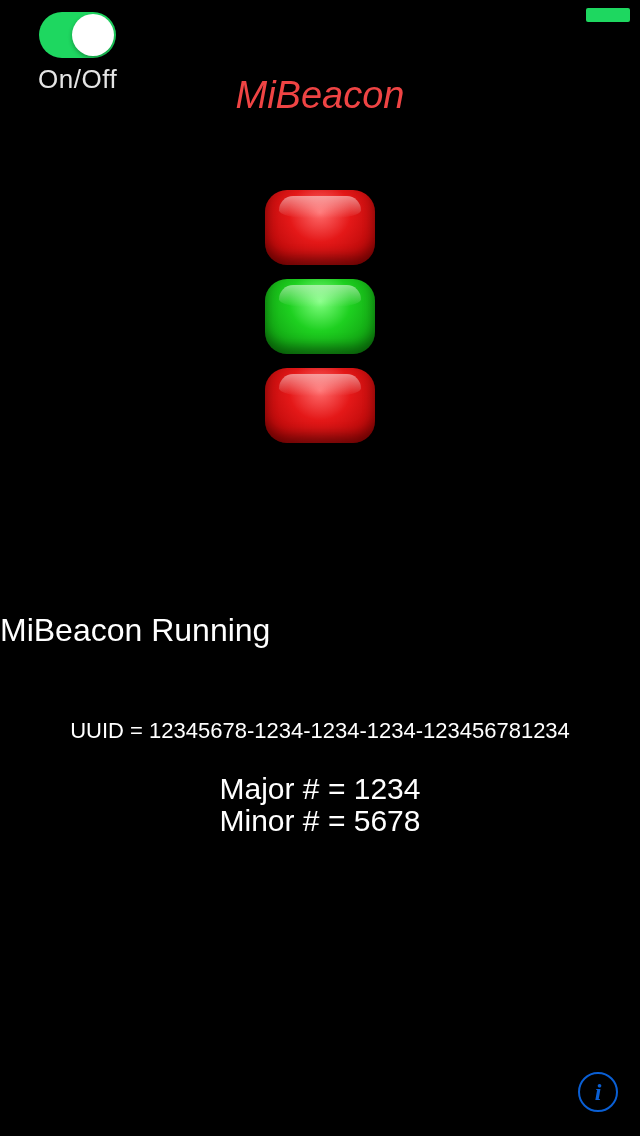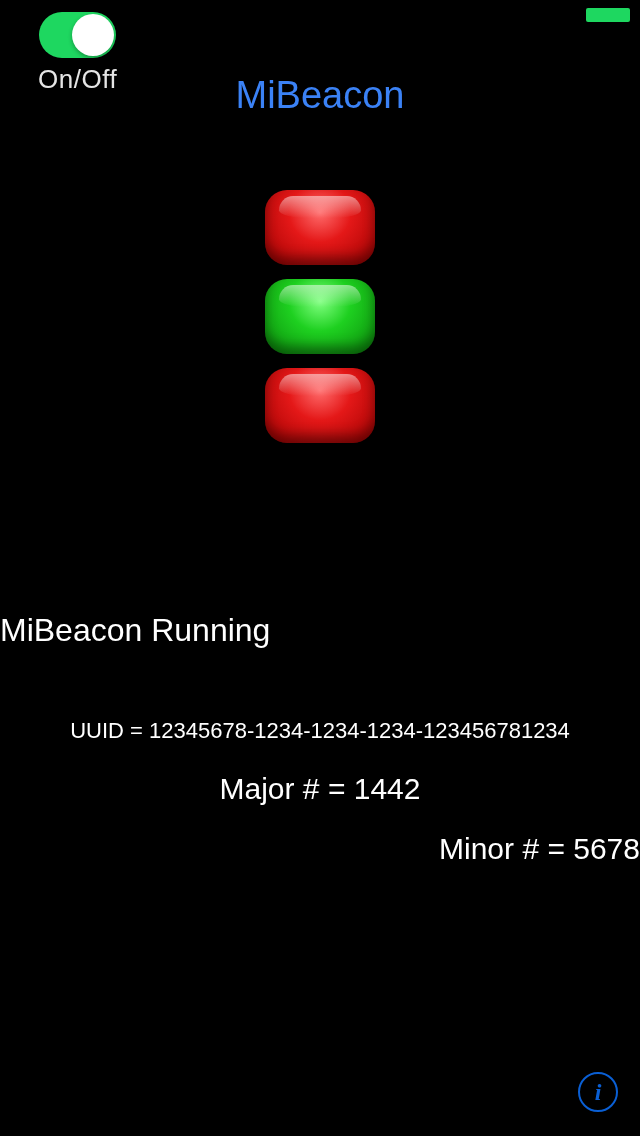--- a/index.html
+++ b/index.html
@@ -66,21 +66,22 @@
       letter-spacing: 0.5px;
     }
     .app-title {
       position: absolute;
       top: 74px;
       left: 0;
       width: 100%;
       text-align: center;
       font-size: 38px;
       font-weight: 300;
-      color: #3b82f6;
+      color: #ef4444;
+      font-style: italic;
     }
     .indicator-stack {
       position: absolute;
       top: 190px;
       left: 50%;
       transform: translateX(-50%);
       display: flex;
       flex-direction: column;
       gap: 14px;
     }
@@ -132,24 +133,24 @@
       top: 772px;
       left: 0;
       width: 100%;
       text-align: center;
       font-size: 30px;
       font-weight: 300;
       color: #fff;
     }
     .minor-text {
       position: absolute;
-      top: 832px;
-      left: 0;
-      width: 100%;
-      text-align: right;
+      top: 804px;
+      left: 0;
+      width: 100%;
+      text-align: center;
       font-size: 30px;
       font-weight: 300;
       color: #fff;
     }
     .info-button {
       position: absolute;
       bottom: 24px;
       right: 22px;
       width: 40px;
       height: 40px;
@@ -187,18 +188,18 @@
 
 <div class="indicator-stack">
   <div class="indicator red"></div>
   <div class="indicator green"></div>
   <div class="indicator red"></div>
 </div>
 
 <div class="status-text">MiBeacon Running</div>
 
 <div class="uuid-text">UUID = 12345678-1234-1234-1234-123456781234</div>
-<div class="major-text">Major # = 1442</div>
+<div class="major-text">Major # = 1234</div>
 <div class="minor-text">Minor # = 5678</div>
 
 <div class="info-button">
   <span>i</span>
 </div>
 
 </body></html>

